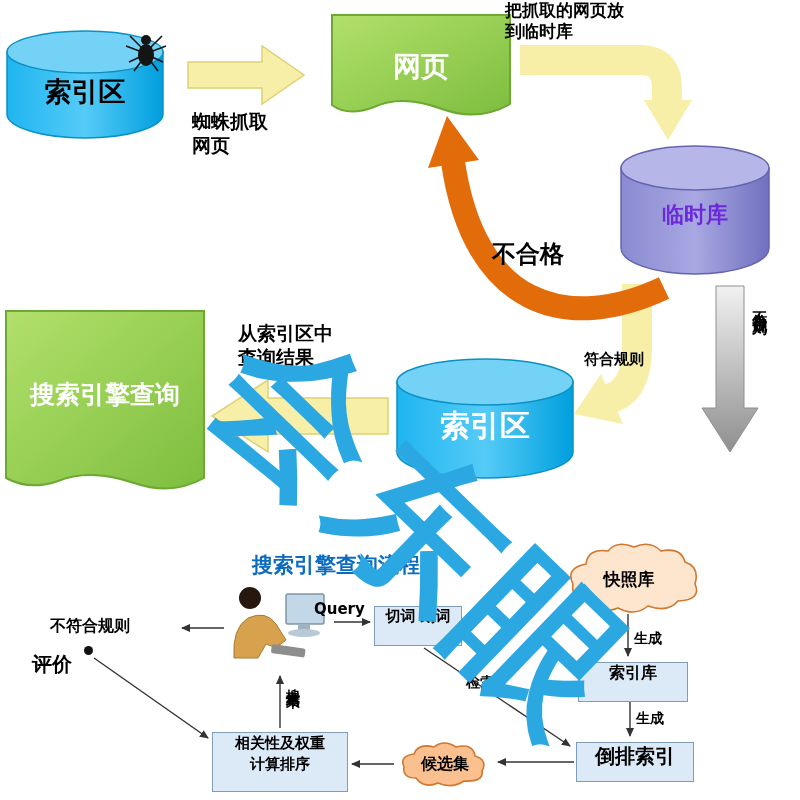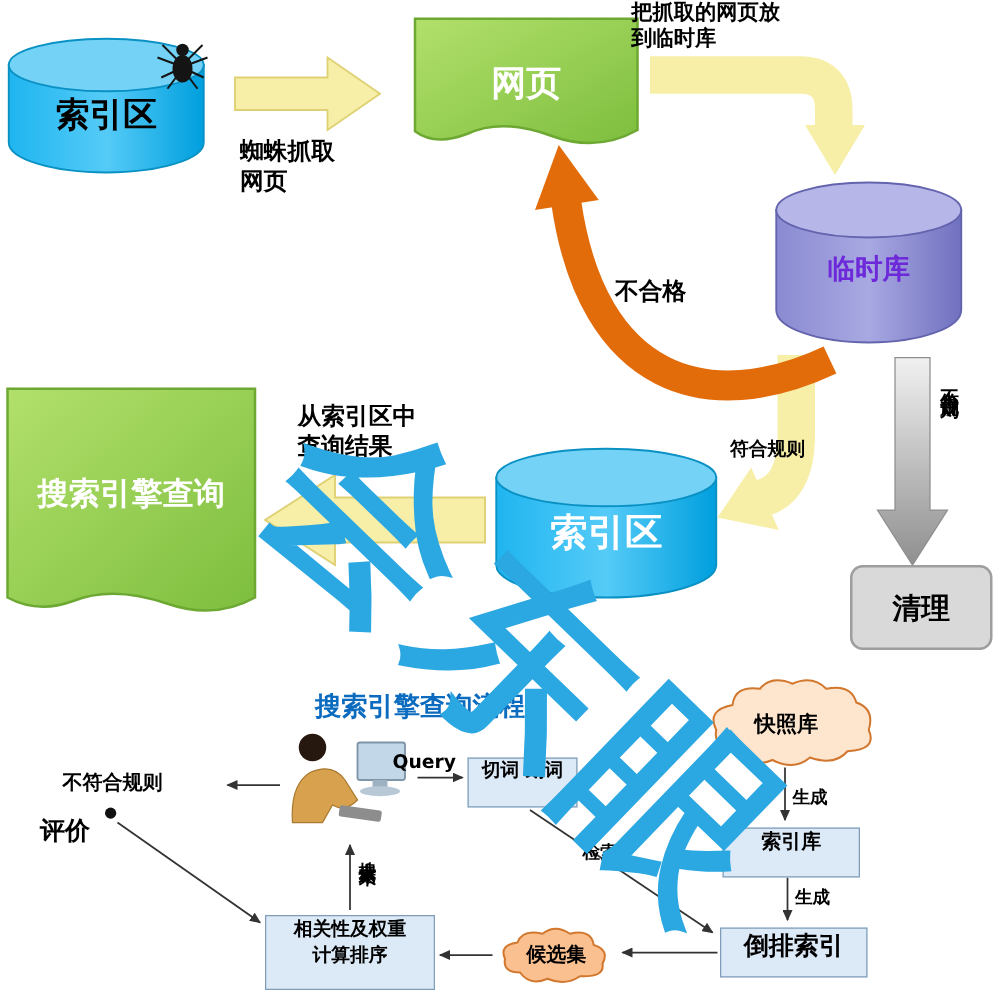--- a/index.html
+++ b/index.html
@@ -124,23 +124,20 @@
             <stop offset="0.5" stop-color="#55CBF7"></stop>
             <stop offset="1" stop-color="#009FDE"></stop>
         </linearGradient>
       </defs>
       <path d="M3,26 V96 A88,26 0 0 0 179,96 V26 Z" fill="url(#cb2)" stroke="#0A91C4" stroke-width="1.5"></path>
       <ellipse cx="91" cy="26" rx="88" ry="23" fill="#74D2F7" stroke="#0A91C4" stroke-width="1.5"></ellipse>
     </svg>
     <div class="cyl-label" style="top:50px;font-size:30px;color:#fff">索引区</div>
   </div>
 
-  <div class="graybox" style="left:680px;top:452px;width:110px;height:64px;font-size:23px">
-    <span>清理</span>
-  </div>
 
   <div class="shape" style="left:4px;top:308px;width:202px;height:208px">
     <svg width="202" height="208" viewBox="0 0 202 208">
       <defs>
         <linearGradient id="gg2" x1="0" y1="0" x2="1" y2="1">
           <stop offset="0" stop-color="#B2E06B"></stop>
             <stop offset="1" stop-color="#7DBE3E"></stop>
         </linearGradient>
       </defs>
       <path d="M2,3 H200 V170 Q168,188 130,175 Q86,160 54,173 Q26,183 2,170 Z" fill="url(#gg2)" stroke="#6CA832" stroke-width="2"></path>
@@ -151,21 +148,21 @@
   <div class="note" style="left:505px;top:0;font-size:17px">
     <span>把抓取的网页放</span><br>
     <span>到临时库</span>
   </div>
 
   <div class="note" style="left:192px;top:110px;font-size:19px">
     <span>蜘蛛抓取</span><br>
     <span>网页</span>
   </div>
 
-  <div class="note" style="left:492px;top:222px;font-size:19px">不合格</div>
+  <div class="note" style="left:492px;top:239px;font-size:24px">不合格</div>
 
   <div class="note" style="left:584px;top:350px;font-size:15px">符合规则</div>
 
   <div class="note vert" style="left:750px;top:300px;font-size:15px">不符合规则</div>
 
   <div class="note" style="left:252px;top:552px;font-size:21px;color:#0B6BBF">搜索引擎查询流程</div>
 
   <div class="note" style="left:238px;top:322px;font-size:19px">
     <span>从索引区中</span><br>
     <span>查询结果</span>

